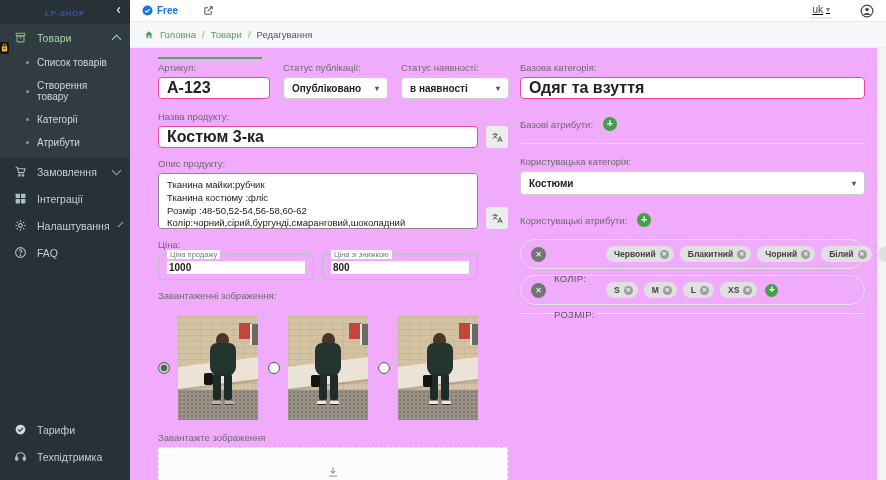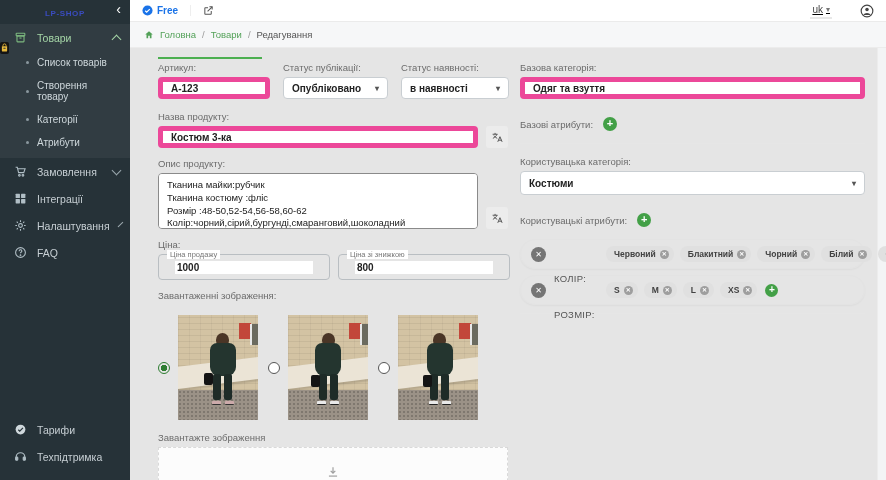--- a/index.html
+++ b/index.html
@@ -31,42 +31,42 @@
   .caret{font-size:8px;color:#777;}
   .avatar{cursor:pointer;display:flex;align-items:center;}
 
   
   .crumbbar{position:absolute;left:130px;top:22px;width:756px;height:26px;background:#f6f7f8;border-bottom:1px solid #ececec;display:flex;align-items:center;padding:0 14px;box-sizing:border-box;gap:6px;font-size:9.5px;}
   .crumb-green{color:#53a158;cursor:pointer;}
   .crumb-sep{color:#999;}
   .crumb-current{color:#555;}
 
   
-  .content{position:absolute;left:130px;top:48px;width:756px;height:432px;background:#e5e5e5;}
+  .content{position:absolute;left:130px;top:48px;width:756px;height:432px;background:#f0abfc;}
   .tabline{position:absolute;left:28px;top:9px;width:104px;height:2px;background:#4caf50;}
   .scrolltrack{position:absolute;right:0;top:0;width:8px;height:100%;background:#f3f4f5;border-left:1px solid #ececec;cursor:pointer;}
   .left-col{position:absolute;left:28px;top:0;width:352px;}
   .right-col{position:absolute;left:390px;top:0;width:345px;}
   .flabel{font-size:9.5px;color:#6b6b6b;margin-bottom:4px;display:block;}
-  .tinput{box-sizing:border-box;height:22px;border:5px solid #ec4899;border-radius:4px;padding:0 8px;font-size:10px;font-weight:600;color:#222;font-family:"Liberation Sans",sans-serif;background:#fff;width:100%;}
+  .tinput{box-sizing:border-box;height:22px;border:1px solid #ec4899;border-radius:4px;padding:0 8px;font-size:16px;font-weight:600;color:#222;font-family:"Liberation Sans",sans-serif;background:#fff;width:100%;}
   .selectbox{box-sizing:border-box;height:22px;border:1px solid #c9ced2;border-radius:4px;padding:0 8px;font-size:10px;font-weight:600;color:#222;display:flex;align-items:center;cursor:pointer;background:#fff;}
   .selectbox .sel-caret{margin-left:auto;font-size:8px;color:#555;}
   .row{display:flex;}
   .row1{margin-top:14px;gap:13px;}
   .f-sku{width:112px;} .f-pub{width:105px;} .f-stock{width:108px;}
   .name-block{margin-top:12px;}
   .name-row{display:flex;gap:8px;align-items:flex-start;}
   .name-row .tinput{width:320px;flex:0 0 auto;}
   .tr-btn{width:22px;height:22px;border-radius:3px;background:#ececec;display:flex;align-items:center;justify-content:center;cursor:pointer;flex:0 0 auto;}
   .desc-block{margin-top:10px;}
   .desc-row{display:flex;gap:8px;align-items:flex-end;}
   .desc-area{box-sizing:border-box;width:320px;height:56px;border:1px solid #8a8a8a;border-radius:4px;padding:5px 8px;font-size:9.5px;line-height:1.35;color:#222;font-family:"Liberation Sans",sans-serif;resize:none;}
   .price-block{margin-top:10px;}
   .price-row{display:flex;gap:8px;margin-top:2px;}
-  .mfield{position:relative;box-sizing:border-box;width:172px;height:26px;border:1px solid #b9bec2;border-radius:4px;display:flex;align-items:center;padding:0 16px;}
+  .mfield{position:relative;box-sizing:border-box;width:156px;height:26px;border:1px solid #b9bec2;border-radius:4px;display:flex;align-items:center;padding:0 8px;}
   .mfield .mlabel{position:absolute;top:-5px;left:8px;background:#fff;padding:0 3px;font-size:7.5px;color:#777;}
   .mfield input{border:none;outline:none;width:100%;font-size:10px;font-weight:600;color:#222;font-family:"Liberation Sans",sans-serif;}
   .img-block{margin-top:10px;}
   .img-row{display:flex;align-items:center;margin-top:14px;gap:10px;}
   .img-cell{display:flex;align-items:center;gap:8px;}
   input[type=radio]{appearance:none;-webkit-appearance:none;width:12px;height:12px;border:1.5px solid #555;border-radius:50%;background:#fff;margin:0;cursor:pointer;}
   input[type=radio]:checked{border-color:#2e7d32;background:radial-gradient(circle,#2e7d32 0 3px,transparent 3.5px);}
   .photo{position:relative;width:80px;height:105px;overflow:hidden;background:#d3c3a3;background-image:repeating-linear-gradient(0deg,rgba(0,0,0,.06) 0 1px,transparent 1px 6px),repeating-linear-gradient(90deg,rgba(0,0,0,.04) 0 1px,transparent 1px 11px);cursor:pointer;}
   .ledge{position:absolute;left:-12%;right:-12%;top:45%;height:21%;background:#ebe4d6;transform:rotate(-7deg);box-shadow:0 2px 2px rgba(0,0,0,.15);}
   .pave{position:absolute;left:0;bottom:0;width:100%;height:29%;background:#9b9287;background-image:radial-gradient(rgba(0,0,0,.18) 1px,transparent 1px);background-size:4px 4px;}

